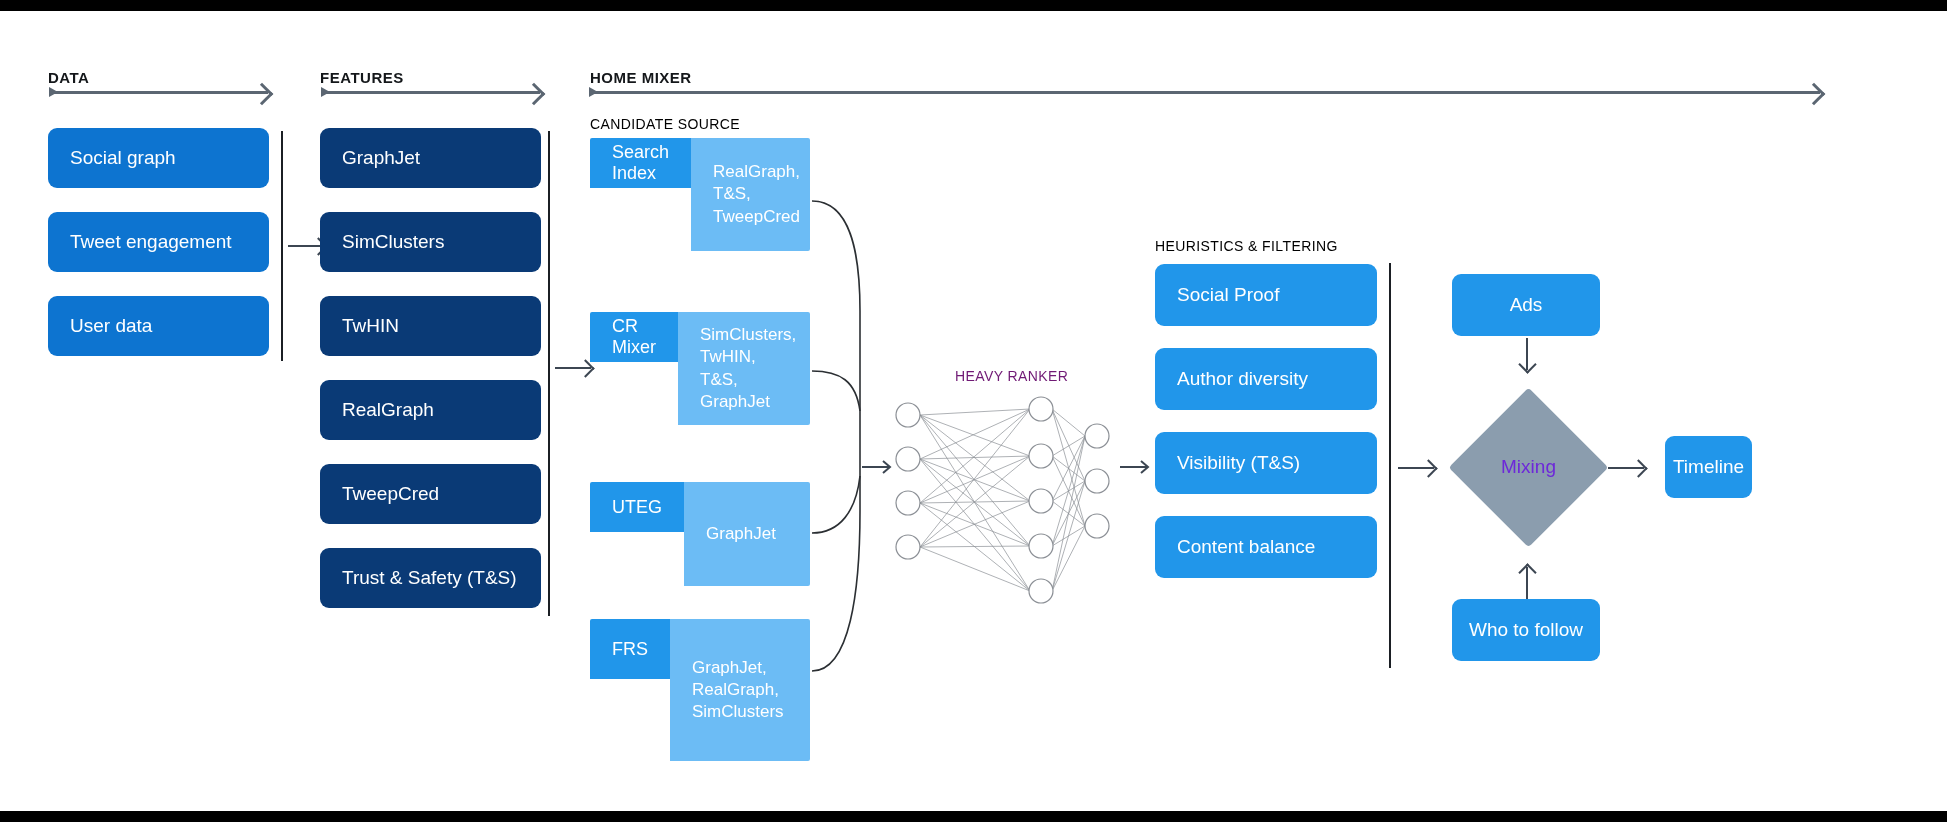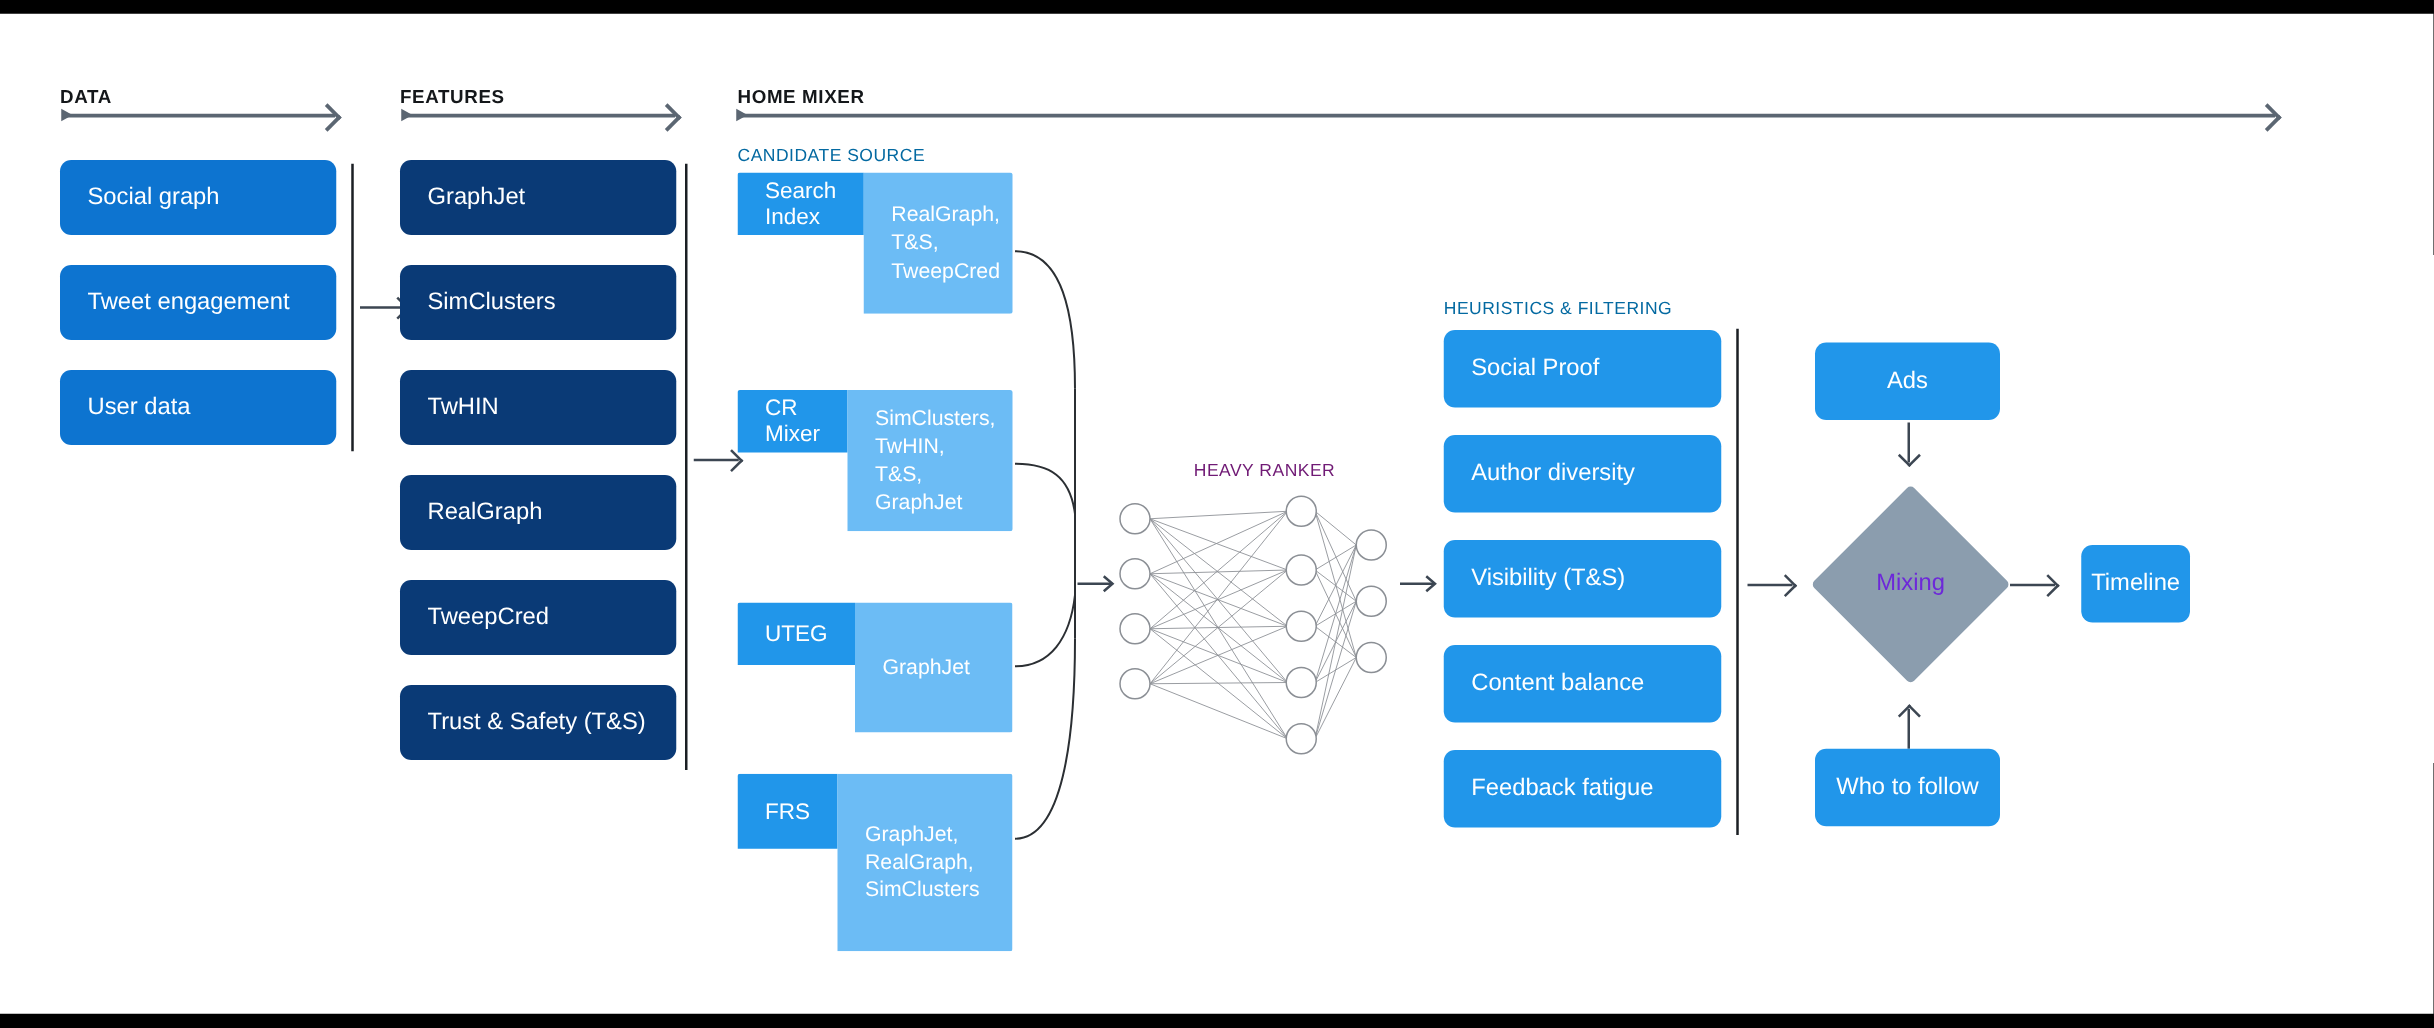--- a/index.html
+++ b/index.html
@@ -1,21 +1,21 @@
 <!DOCTYPE html>
 <html><head>
 <meta charset="utf-8">
 <style>
   html,body{margin:0;padding:0;background:#000;}
   body{font-family:"Liberation Sans","DejaVu Sans",sans-serif;}
   #canvas{position:relative;width:1947px;height:822px;background:#000;overflow:hidden;}
   #stage{position:absolute;left:0;top:11px;width:1947px;height:800px;background:#fff;overflow:hidden;}
 
   .sec-head{position:absolute;font-size:15px;font-weight:700;letter-spacing:.5px;color:#14171a;white-space:nowrap;text-align:center;}
-  .sub-head{position:absolute;font-size:14px;letter-spacing:.4px;color:#0369a1;white-space:nowrap;}
+  .sub-head{position:absolute;font-size:14px;letter-spacing:.4px;color:#000000;white-space:nowrap;}
   .axis{position:absolute;height:3px;background:#5b6672;}
   .axis::before{content:"";position:absolute;left:-1px;top:-4px;width:0;height:0;
     border-left:9px solid #5b6672;border-top:5.5px solid transparent;border-bottom:5.5px solid transparent;}
   .axis::after{content:"";position:absolute;right:-2px;top:-5px;width:13px;height:13px;
     border-top:3px solid #5b6672;border-right:3px solid #5b6672;transform:rotate(45deg);}
 
   .vdiv{position:absolute;width:2px;background:#1b1f24;}
 
   .box{position:absolute;border-radius:9px;display:flex;align-items:center;
        box-sizing:border-box;padding:0 22px;color:#fff;font-size:19px;line-height:1.25;}
@@ -195,23 +195,20 @@
     </div>
     <div class="box b-heur" style="left:1155px;top:337px;width:222px;height:62px;">
       <span>Author diversity</span>
     </div>
     <div class="box b-heur" style="left:1155px;top:421px;width:222px;height:62px;">
       <span>Visibility (T&amp;S)</span>
     </div>
     <div class="box b-heur" style="left:1155px;top:505px;width:222px;height:62px;">
       <span>Content balance</span>
     </div>
-    <div class="box b-heur" style="left:1155px;top:589px;width:222px;height:62px;">
-      <span>Feedback fatigue</span>
-    </div>
     <div class="arrow-h" style="left:1398px;top:456px;width:36px;"></div>
 
     <div class="box b-side" style="left:1452px;top:263px;width:148px;height:62px;">
       <span>Ads</span>
     </div>
     <div class="arrow-v down" style="left:1526px;top:327px;height:32px;"></div>
 
     <div class="diamond" style="left:1472px;top:400px;width:113px;height:113px;"></div>
     <div class="diamond-label" style="left:1452px;top:440px;width:153px;height:32px;">Mixing</div>
 

